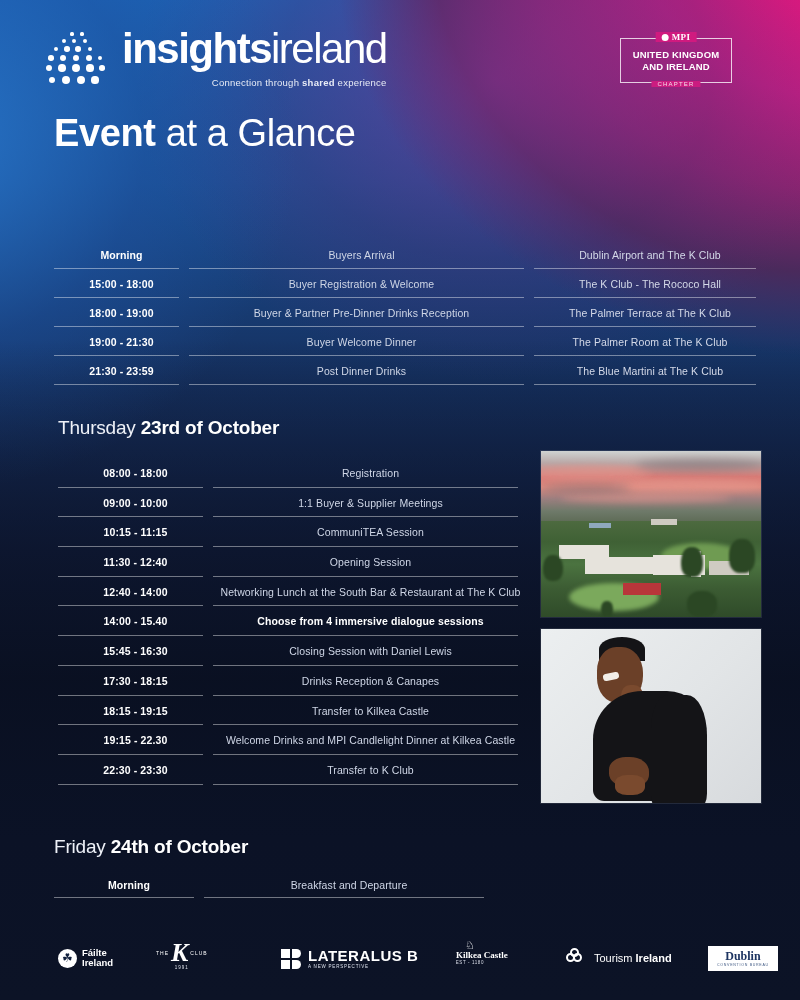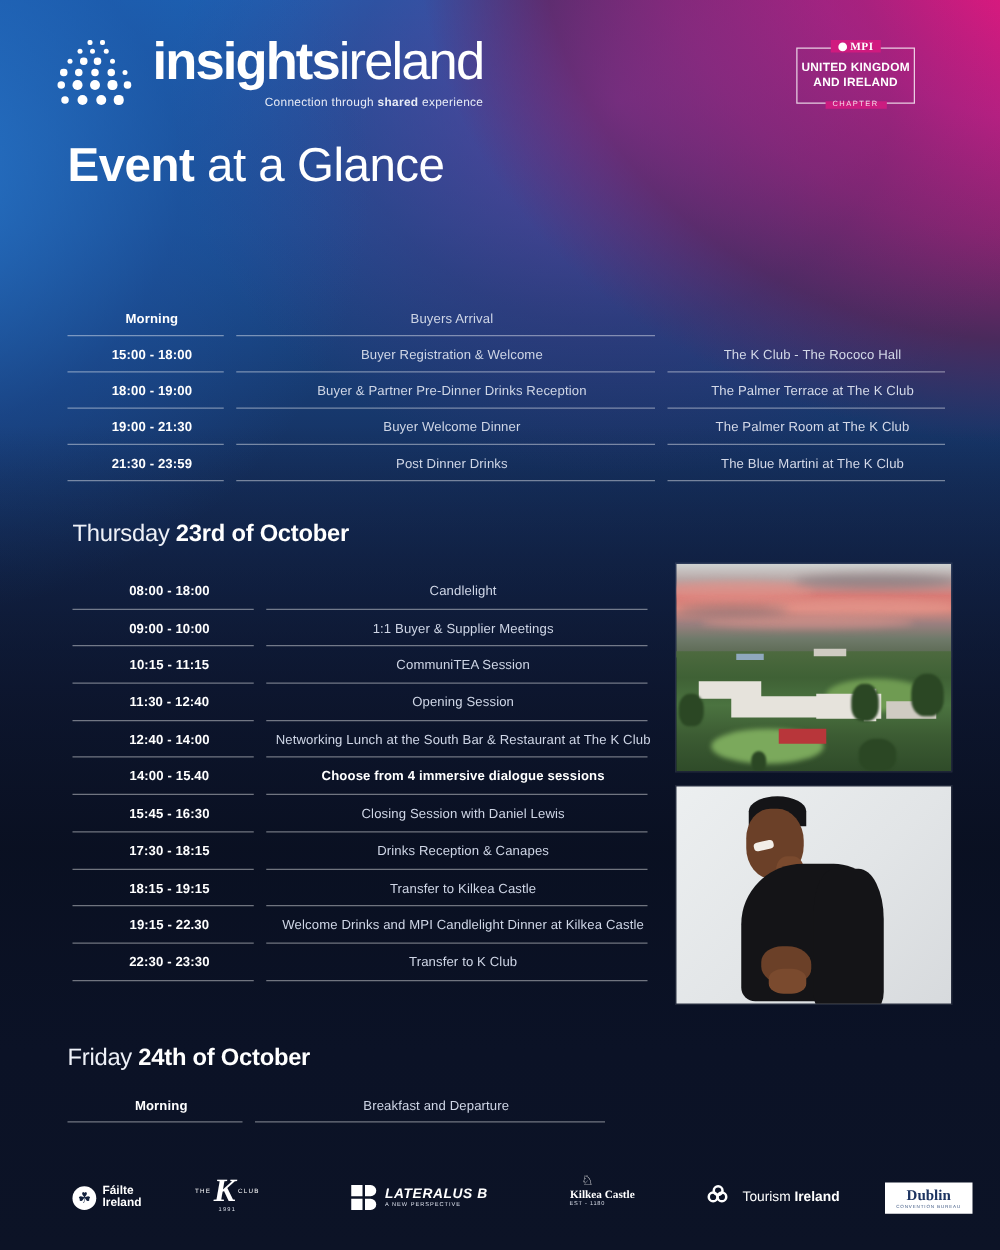--- a/index.html
+++ b/index.html
@@ -30,21 +30,21 @@
   .dotmark { width:62px; height:60px; position:relative; }
   .dotmark i { position:absolute; background:#fff; border-radius:50%; display:block; }
   .wordmark { margin-left:14px; position:relative; }
   .wordmark .wm-line { font-size:42px; letter-spacing:-1.5px; line-height:1; white-space:nowrap; }
   .wm-bold { font-weight:700; }
   .wm-light { font-weight:300; }
   .tagline { font-size:9.5px; font-weight:300; color:#e8ecf6; letter-spacing:.25px;
              text-align:right; margin-top:7px; white-space:nowrap; }
   .tagline b { font-weight:700; }
 
-  .mpi-badge { position:absolute; right:68px; top:38px; width:95px; height:45px;
+  .mpi-badge { position:absolute; right:68px; top:38px; width:112px; height:45px;
                border:1px solid rgba(255,255,255,.78); }
   .mpi-top { position:absolute; top:-7px; left:50%; transform:translateX(-50%);
              background:#d01a7f; padding:0 6px; display:flex; align-items:center; gap:3px; }
   .mpi-dot { width:7px; height:7px; border-radius:50%; background:#fff; display:inline-block; }
   .mpi-word { font-size:9px; font-weight:700; font-family:"Liberation Serif", serif; letter-spacing:.4px; }
   .mpi-mid { text-align:center; font-size:9.5px; font-weight:700; line-height:12px;
              letter-spacing:.2px; padding-top:10px; }
   .mpi-bot { position:absolute; bottom:-5px; left:50%; transform:translateX(-50%);
              background:#cb1c80; padding:0 6px; font-size:6px; letter-spacing:1.2px; color:#f3dce9; }
 
@@ -126,21 +126,21 @@
 
   .kc-logo { text-align:center; line-height:1; }
   .kc-k { font-family:"Liberation Serif", serif; font-size:26px; font-style:italic; font-weight:700; }
   .kc-the { font-size:5px; letter-spacing:1px; }
   .kc-club { font-size:5px; letter-spacing:1px; }
   .kc-est { font-size:4.5px; letter-spacing:1px; color:#dfe3ec; }
 
   .lb-mark { width:20px; height:20px; position:relative; margin-right:7px; }
   .lb-q { position:absolute; background:#fff; }
   .lb-text { line-height:1.1; }
-  .lb-name { font-size:11px; font-weight:700; letter-spacing:.5px;font-style:italic; }
+  .lb-name { font-size:15px; font-weight:700; letter-spacing:.5px; }
   .lb-sub { font-size:4.5px; letter-spacing:.8px; color:#dbe0ec; }
 
   .kk-logo { text-align:center; line-height:1.1; }
   .kk-crest { font-size:11px; line-height:11px; }
   .kk-name { font-family:"Liberation Serif", serif; font-size:9px; font-weight:700;margin-left:24px; }
   .kk-est { font-size:4.5px; letter-spacing:.6px; color:#d9dde8; }
 
   .ti-mark { width:22px; height:16px; position:relative; margin-right:6px; }
   .ti-c { position:absolute; border:2px solid #fff; border-radius:50%; }
   .ti-text { font-size:11px; font-weight:300; }
@@ -213,20 +213,21 @@
   </div>
 
   <div class="page-title">
     <span class="pt-b">Event</span><span class="pt-l"> at a Glance</span>
   </div>
 
   <div class="sched" id="sched-wed">
       <div class="row">
         <div class="cell c-time">Morning</div>
         <div class="cell c-text">Buyers Arrival</div>
+        <div class="cell c-loc">Dublin Airport and The K Club</div>
       </div>
       <div class="row">
         <div class="cell c-time">15:00 - 18:00</div>
         <div class="cell c-text">Buyer Registration &amp; Welcome</div>
         <div class="cell c-loc">The K Club - The Rococo Hall</div>
       </div>
       <div class="row">
         <div class="cell c-time">18:00 - 19:00</div>
         <div class="cell c-text">Buyer &amp; Partner Pre-Dinner Drinks Reception</div>
         <div class="cell c-loc">The Palmer Terrace at The K Club</div>
@@ -242,21 +243,21 @@
         <div class="cell c-loc">The Blue Martini at The K Club</div>
       </div>
     </div>
 
   <div class="day-head" style="left:58px; top:417px;">
     <span class="dh-l">Thursday </span><span class="dh-b">23rd of October</span>
   </div>
   <div class="sched" id="sched-thu">
       <div class="row">
         <div class="cell c-time">08:00 - 18:00</div>
-        <div class="cell c-text">Candlelight</div>
+        <div class="cell c-text">Registration</div>
       </div>
       <div class="row">
         <div class="cell c-time">09:00 - 10:00</div>
         <div class="cell c-text">1:1 Buyer &amp; Supplier Meetings</div>
       </div>
       <div class="row">
         <div class="cell c-time">10:15 - 11:15</div>
         <div class="cell c-text">CommuniTEA Session</div>
       </div>
       <div class="row">

